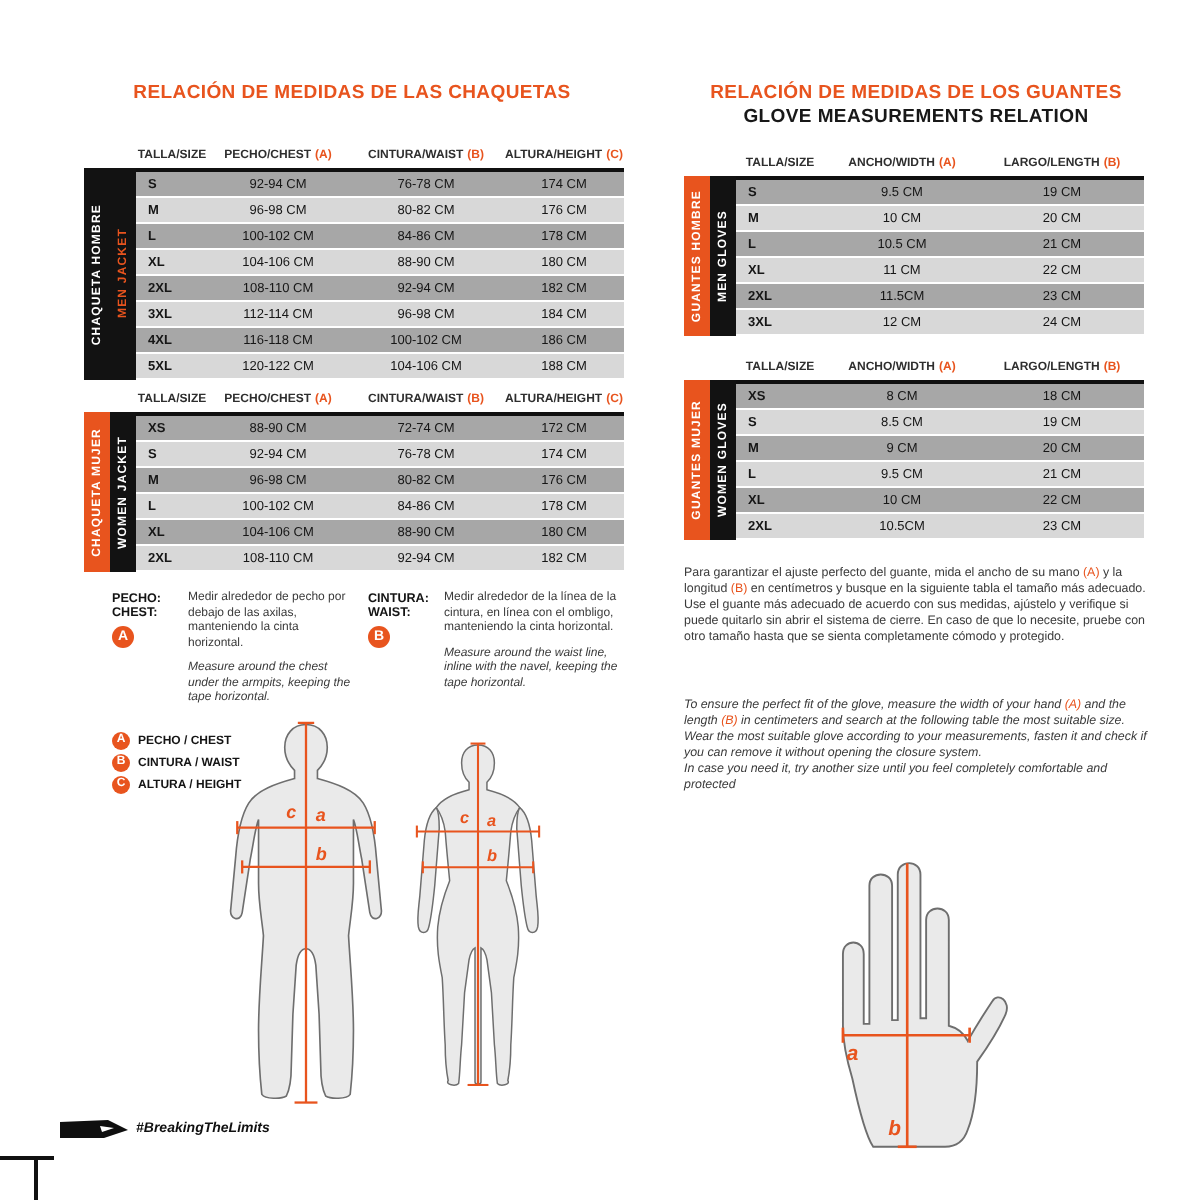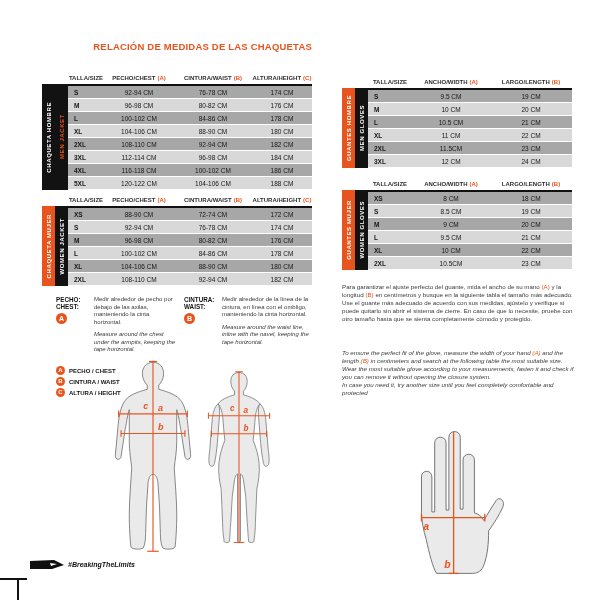--- a/index.html
+++ b/index.html
@@ -1,20 +1,20 @@
 <!DOCTYPE html>
 <html><head>
 <meta charset="utf-8">
 <style>
   html,body{margin:0;padding:0;background:#fff;}
   .page{position:relative;width:600px;height:600px;background:#fff;outline:1px solid #d2d2d2;
         font-family:"Liberation Sans","DejaVu Sans",sans-serif;color:#1c1c1c;overflow:hidden;}
   .abs{position:absolute;}
   
-  .title{width:100%;text-align:right;font-weight:bold;font-size:9.5px;letter-spacing:.2px;}
+  .title{width:100%;text-align:center;font-weight:bold;font-size:9.5px;letter-spacing:.2px;}
   .title .es{color:#E8541E;display:block;}
   .title .en{color:#181818;display:block;margin-top:1px;}
   
   .thead{display:flex;align-items:center;height:12px;margin-left:26px;
          font-size:6px;font-weight:bold;color:#2e2e2e;}
   .thead .hc{text-align:center;white-space:nowrap;}
   .mk{color:#E8541E;margin-left:2px;}
   .tbody-wrap{display:flex;}
   .side{display:flex;width:26px;}
   .stripe{width:13px;display:flex;align-items:center;justify-content:center;}
@@ -281,20 +281,24 @@
         <line x1="18" y1="82" x2="18" y2="90"></line>
         <line x1="92" y1="82" x2="92" y2="90"></line>
     </g>
     <g fill="#E8541E" font-size="11" font-style="italic" font-weight="bold">
       <text x="43" y="56">c</text>
       <text x="61" y="58">a</text>
       <text x="61" y="82">b</text>
     </g>
   </svg>
 
+  <div class="abs title" style="left:340px;top:41px;width:236px;">
+    <span class="es">RELACIÓN DE MEDIDAS DE LOS GUANTES</span>
+    <span class="en">GLOVE MEASUREMENTS RELATION</span>
+  </div>
 
   <div class="abs" style="left:342px;top:76px;width:230px;">
     <div class="thead ghead">
       <div class="hc h-size">TALLA/SIZE</div>
       <div class="hc h-width"><span>ANCHO/WIDTH</span><span class="mk">(A)</span></div>
       <div class="hc h-length"><span>LARGO/LENGTH</span><span class="mk">(B)</span></div>
     </div>
     <div class="tbody-wrap">
       <div class="side">
         <div class="stripe org">

